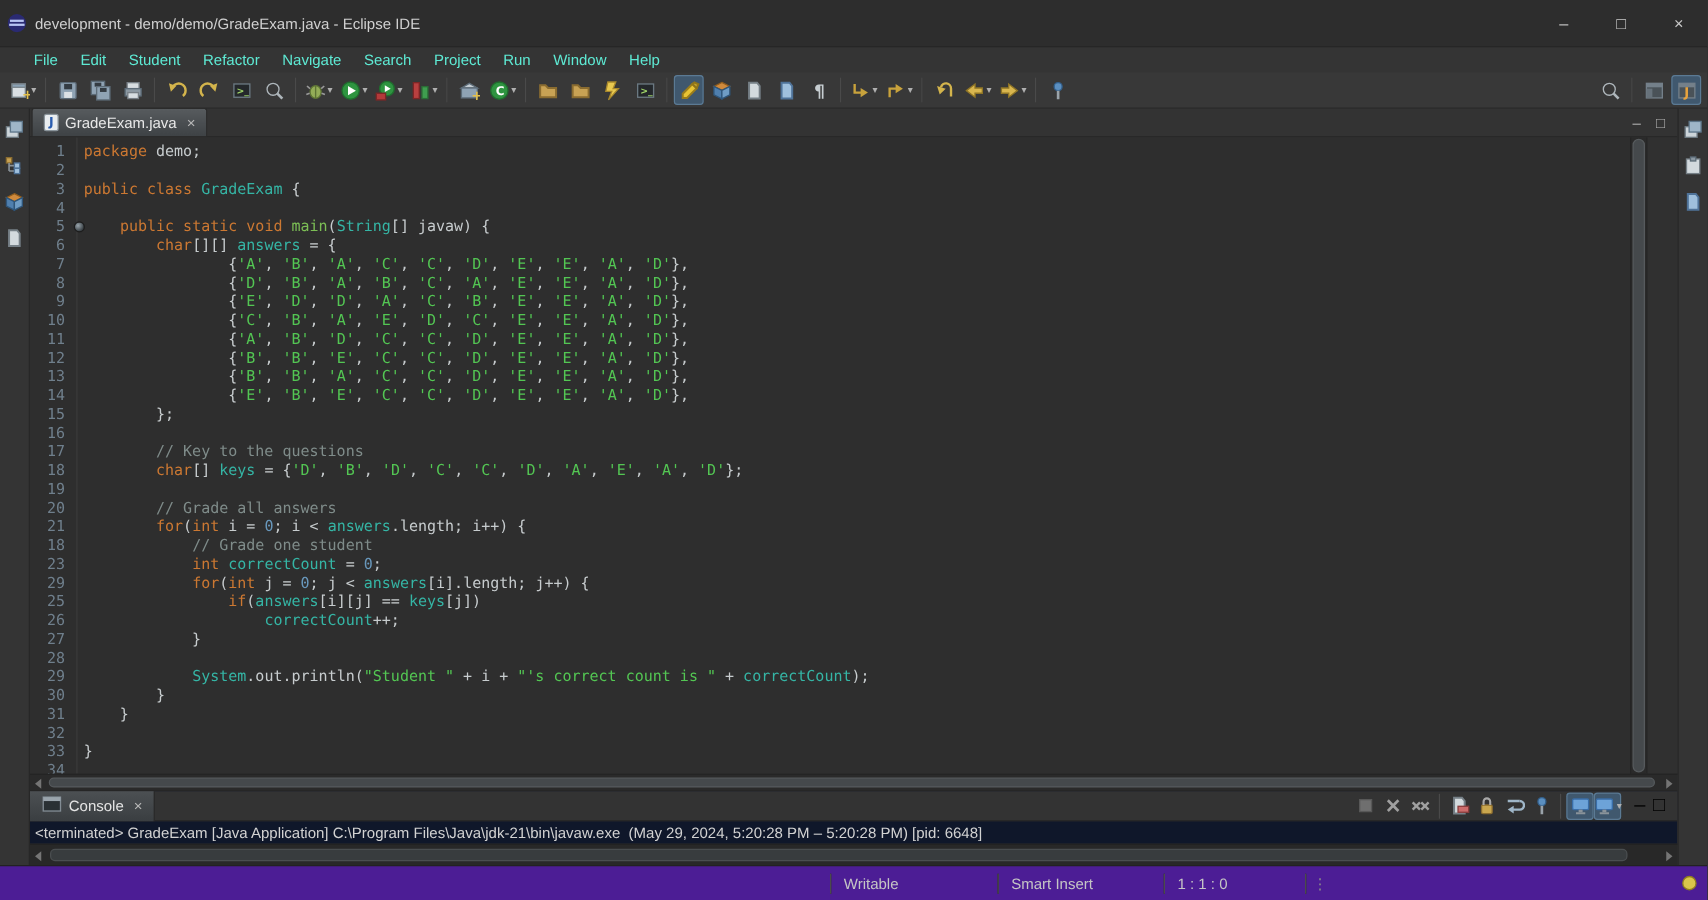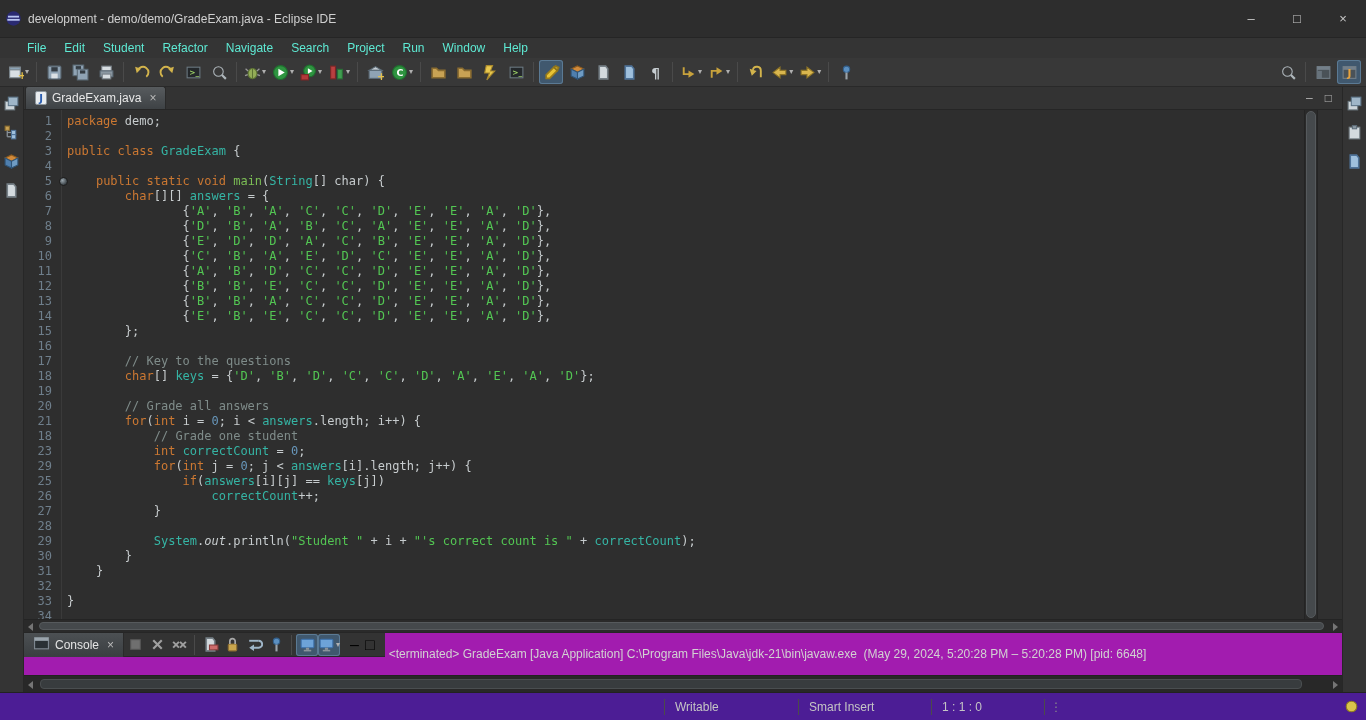--- a/index.html
+++ b/index.html
@@ -49,35 +49,35 @@
   .gl{height:15px;padding-right:9px;position:relative}
   .lmark{position:absolute;right:-7px;top:3px;width:9px;height:9px;border-radius:50%;background:radial-gradient(circle at 35% 35%,#9aa6ad,#3c4348 70%);border:1px solid #1d1d1d}
   .code{flex:1;padding:4px 0 0 5px;font:12px/15px "DejaVu Sans Mono",monospace;color:#c7ccce;overflow:hidden}
   .cl{height:15px;white-space:pre}
   .tk-k{color:#cc7832}
   .tk-t{color:#35b5a5}
   .tk-s{color:#53c653}
   .tk-c{color:#7f8c8a}
   .tk-n{color:#6897bb}
   .tk-m{color:#7cbe55}
-  .tk-f{color:#c7ccce;font-style:italic}
+  .tk-f{color:#c7ccce;}
   .tk-d{color:#c7ccce}
   .vscroll{width:13px;flex:0 0 auto;background:#2a2a2a;border-left:1px solid #242424;position:relative}
   .vthumb{position:absolute;left:1px;right:1px;top:1px;bottom:1px;background:#45494c;border:1px solid #565a5d;border-radius:5px}
   .overview{width:25px;flex:0 0 auto;background:#303030;border-left:1px solid #242424}
 
   
   .hscroll{height:13px;background:#2a2a2a;border-top:1px solid #242424;position:relative;flex:0 0 auto}
   .hthumb{position:absolute;left:15px;right:18px;top:2px;bottom:2px;background:#45494c;border:1px solid #565a5d;border-radius:4px}
   .harrow{position:absolute;top:3px;width:0;height:0;border-top:4px solid transparent;border-bottom:4px solid transparent}
   .harrow.l{left:4px;border-right:5px solid #757575}
   .harrow.r{right:4px;border-left:5px solid #757575}
 
   
-  .console{height:43px;background:#a21caf;border-top:1px solid #262626;display:flex;flex-direction:row;flex:0 0 auto}
+  .console{height:43px;background:#0f172a;border-top:1px solid #262626;display:flex;flex-direction:column;flex:0 0 auto}
   .ctabbar{height:24px;background:#333333;display:flex;align-items:center;border-bottom:1px solid #272727}
   .ctab{height:24px;display:flex;align-items:center;gap:5px;padding:0 9px;background:linear-gradient(#4c5053,#3a3e41);color:#e4e4e4;font-size:12px;border-right:1px solid #2a2a2a}
   .cactions{margin-left:auto;display:flex;align-items:center;gap:1px;padding-right:4px;height:100%}
   .cbtn{width:22px;height:22px;display:flex;align-items:center;justify-content:center;border-radius:3px;position:relative}
   .cbtn.active{background:#40586e;box-shadow:0 0 0 1px #5b7a94 inset}
   .cmsg{flex:1;display:flex;align-items:center;padding-left:4px;font-size:12px;color:#d2d2d2;white-space:pre;overflow:hidden}
   .chscroll{height:17px;background:#282828;border-top:1px solid #222222;position:relative;flex:0 0 auto}
   .chthumb{position:absolute;left:16px;right:40px;top:3px;bottom:3px;background:#383c3e;border:1px solid #4a4e50;border-radius:4px}
 
   
@@ -433,21 +433,21 @@
             <div class="gl">31</div>
             <div class="gl">32</div>
             <div class="gl">33</div>
             <div class="gl">34</div>
           </div>
         <div class="code">
             <div class="cl"><span class="tk-k">package </span><span class="tk-d">demo;</span></div>
             <div class="cl"></div>
             <div class="cl"><span class="tk-k">public class </span><span class="tk-t">GradeExam</span><span class="tk-d"> {</span></div>
             <div class="cl"></div>
-            <div class="cl"><span class="tk-d">    </span><span class="tk-k">public static void </span><span class="tk-m">main</span><span class="tk-d">(</span><span class="tk-t">String</span><span class="tk-d">[] char) {</span></div>
+            <div class="cl"><span class="tk-d">    </span><span class="tk-k">public static void </span><span class="tk-m">main</span><span class="tk-d">(</span><span class="tk-t">String</span><span class="tk-d">[] javaw) {</span></div>
             <div class="cl"><span class="tk-d">        </span><span class="tk-k">char</span><span class="tk-d">[][] </span><span class="tk-t">answers</span><span class="tk-d"> = {</span></div>
             <div class="cl"><span class="tk-d">                {</span><span class="tk-s">'A'</span><span class="tk-d">, </span><span class="tk-s">'B'</span><span class="tk-d">, </span><span class="tk-s">'A'</span><span class="tk-d">, </span><span class="tk-s">'C'</span><span class="tk-d">, </span><span class="tk-s">'C'</span><span class="tk-d">, </span><span class="tk-s">'D'</span><span class="tk-d">, </span><span class="tk-s">'E'</span><span class="tk-d">, </span><span class="tk-s">'E'</span><span class="tk-d">, </span><span class="tk-s">'A'</span><span class="tk-d">, </span><span class="tk-s">'D'</span><span class="tk-d">},</span></div>
             <div class="cl"><span class="tk-d">                {</span><span class="tk-s">'D'</span><span class="tk-d">, </span><span class="tk-s">'B'</span><span class="tk-d">, </span><span class="tk-s">'A'</span><span class="tk-d">, </span><span class="tk-s">'B'</span><span class="tk-d">, </span><span class="tk-s">'C'</span><span class="tk-d">, </span><span class="tk-s">'A'</span><span class="tk-d">, </span><span class="tk-s">'E'</span><span class="tk-d">, </span><span class="tk-s">'E'</span><span class="tk-d">, </span><span class="tk-s">'A'</span><span class="tk-d">, </span><span class="tk-s">'D'</span><span class="tk-d">},</span></div>
             <div class="cl"><span class="tk-d">                {</span><span class="tk-s">'E'</span><span class="tk-d">, </span><span class="tk-s">'D'</span><span class="tk-d">, </span><span class="tk-s">'D'</span><span class="tk-d">, </span><span class="tk-s">'A'</span><span class="tk-d">, </span><span class="tk-s">'C'</span><span class="tk-d">, </span><span class="tk-s">'B'</span><span class="tk-d">, </span><span class="tk-s">'E'</span><span class="tk-d">, </span><span class="tk-s">'E'</span><span class="tk-d">, </span><span class="tk-s">'A'</span><span class="tk-d">, </span><span class="tk-s">'D'</span><span class="tk-d">},</span></div>
             <div class="cl"><span class="tk-d">                {</span><span class="tk-s">'C'</span><span class="tk-d">, </span><span class="tk-s">'B'</span><span class="tk-d">, </span><span class="tk-s">'A'</span><span class="tk-d">, </span><span class="tk-s">'E'</span><span class="tk-d">, </span><span class="tk-s">'D'</span><span class="tk-d">, </span><span class="tk-s">'C'</span><span class="tk-d">, </span><span class="tk-s">'E'</span><span class="tk-d">, </span><span class="tk-s">'E'</span><span class="tk-d">, </span><span class="tk-s">'A'</span><span class="tk-d">, </span><span class="tk-s">'D'</span><span class="tk-d">},</span></div>
             <div class="cl"><span class="tk-d">                {</span><span class="tk-s">'A'</span><span class="tk-d">, </span><span class="tk-s">'B'</span><span class="tk-d">, </span><span class="tk-s">'D'</span><span class="tk-d">, </span><span class="tk-s">'C'</span><span class="tk-d">, </span><span class="tk-s">'C'</span><span class="tk-d">, </span><span class="tk-s">'D'</span><span class="tk-d">, </span><span class="tk-s">'E'</span><span class="tk-d">, </span><span class="tk-s">'E'</span><span class="tk-d">, </span><span class="tk-s">'A'</span><span class="tk-d">, </span><span class="tk-s">'D'</span><span class="tk-d">},</span></div>
             <div class="cl"><span class="tk-d">                {</span><span class="tk-s">'B'</span><span class="tk-d">, </span><span class="tk-s">'B'</span><span class="tk-d">, </span><span class="tk-s">'E'</span><span class="tk-d">, </span><span class="tk-s">'C'</span><span class="tk-d">, </span><span class="tk-s">'C'</span><span class="tk-d">, </span><span class="tk-s">'D'</span><span class="tk-d">, </span><span class="tk-s">'E'</span><span class="tk-d">, </span><span class="tk-s">'E'</span><span class="tk-d">, </span><span class="tk-s">'A'</span><span class="tk-d">, </span><span class="tk-s">'D'</span><span class="tk-d">},</span></div>
             <div class="cl"><span class="tk-d">                {</span><span class="tk-s">'B'</span><span class="tk-d">, </span><span class="tk-s">'B'</span><span class="tk-d">, </span><span class="tk-s">'A'</span><span class="tk-d">, </span><span class="tk-s">'C'</span><span class="tk-d">, </span><span class="tk-s">'C'</span><span class="tk-d">, </span><span class="tk-s">'D'</span><span class="tk-d">, </span><span class="tk-s">'E'</span><span class="tk-d">, </span><span class="tk-s">'E'</span><span class="tk-d">, </span><span class="tk-s">'A'</span><span class="tk-d">, </span><span class="tk-s">'D'</span><span class="tk-d">},</span></div>
             <div class="cl"><span class="tk-d">                {</span><span class="tk-s">'E'</span><span class="tk-d">, </span><span class="tk-s">'B'</span><span class="tk-d">, </span><span class="tk-s">'E'</span><span class="tk-d">, </span><span class="tk-s">'C'</span><span class="tk-d">, </span><span class="tk-s">'C'</span><span class="tk-d">, </span><span class="tk-s">'D'</span><span class="tk-d">, </span><span class="tk-s">'E'</span><span class="tk-d">, </span><span class="tk-s">'E'</span><span class="tk-d">, </span><span class="tk-s">'A'</span><span class="tk-d">, </span><span class="tk-s">'D'</span><span class="tk-d">},</span></div>
             <div class="cl"><span class="tk-d">        };</span></div>

